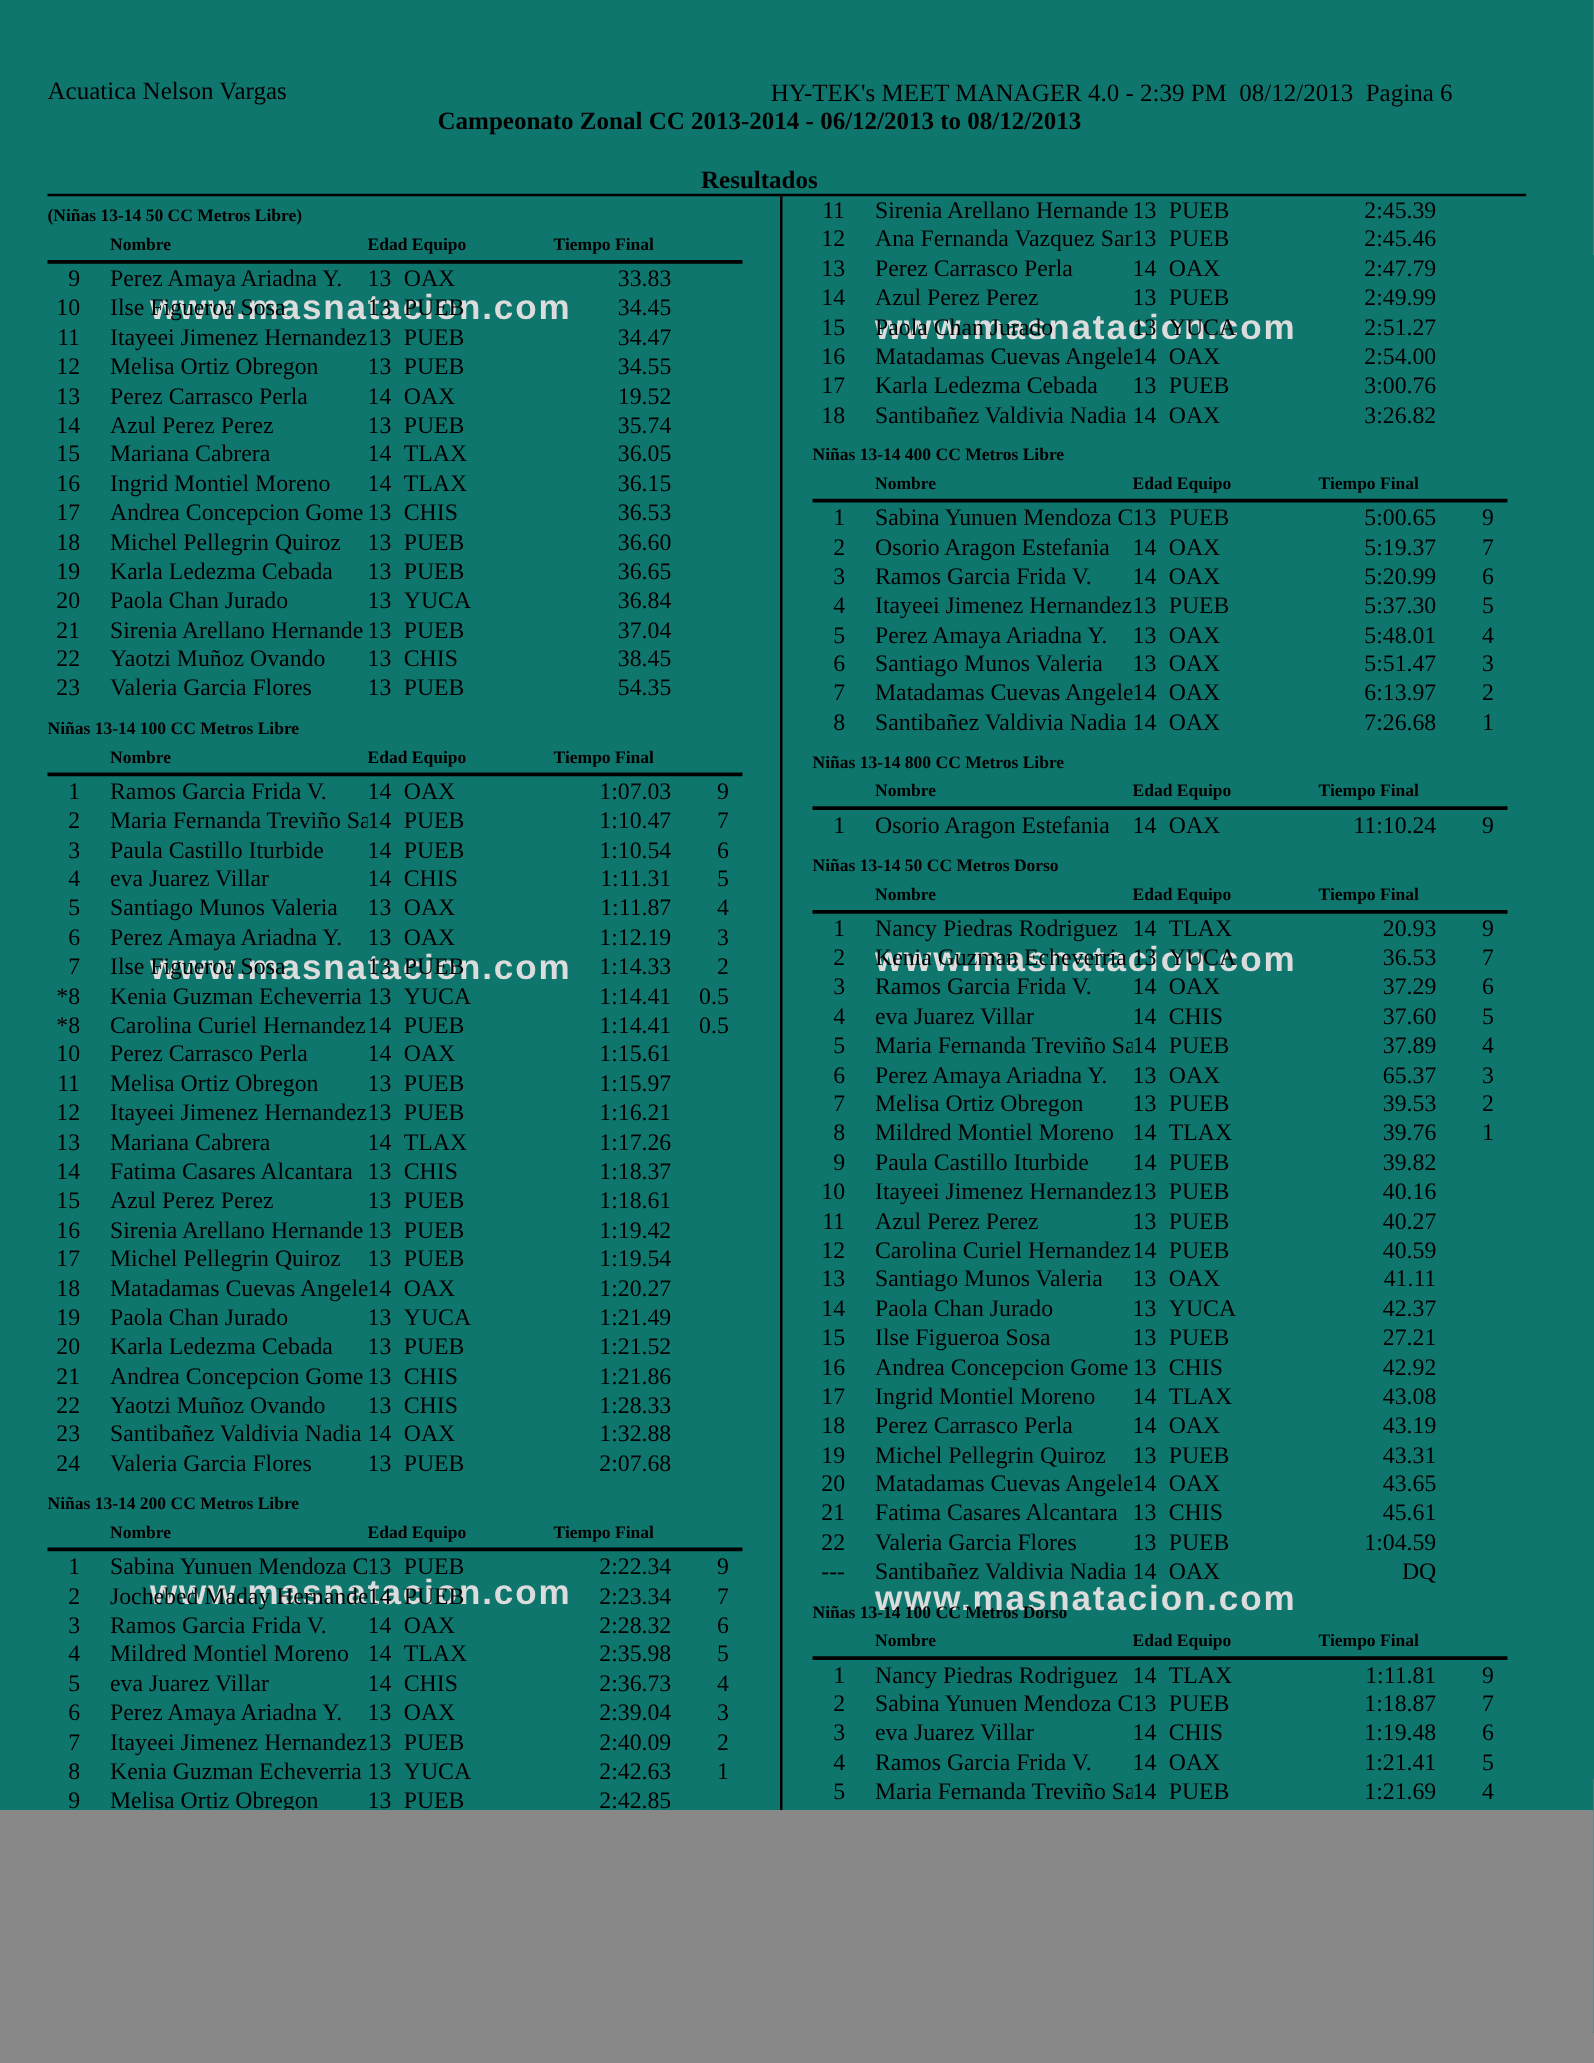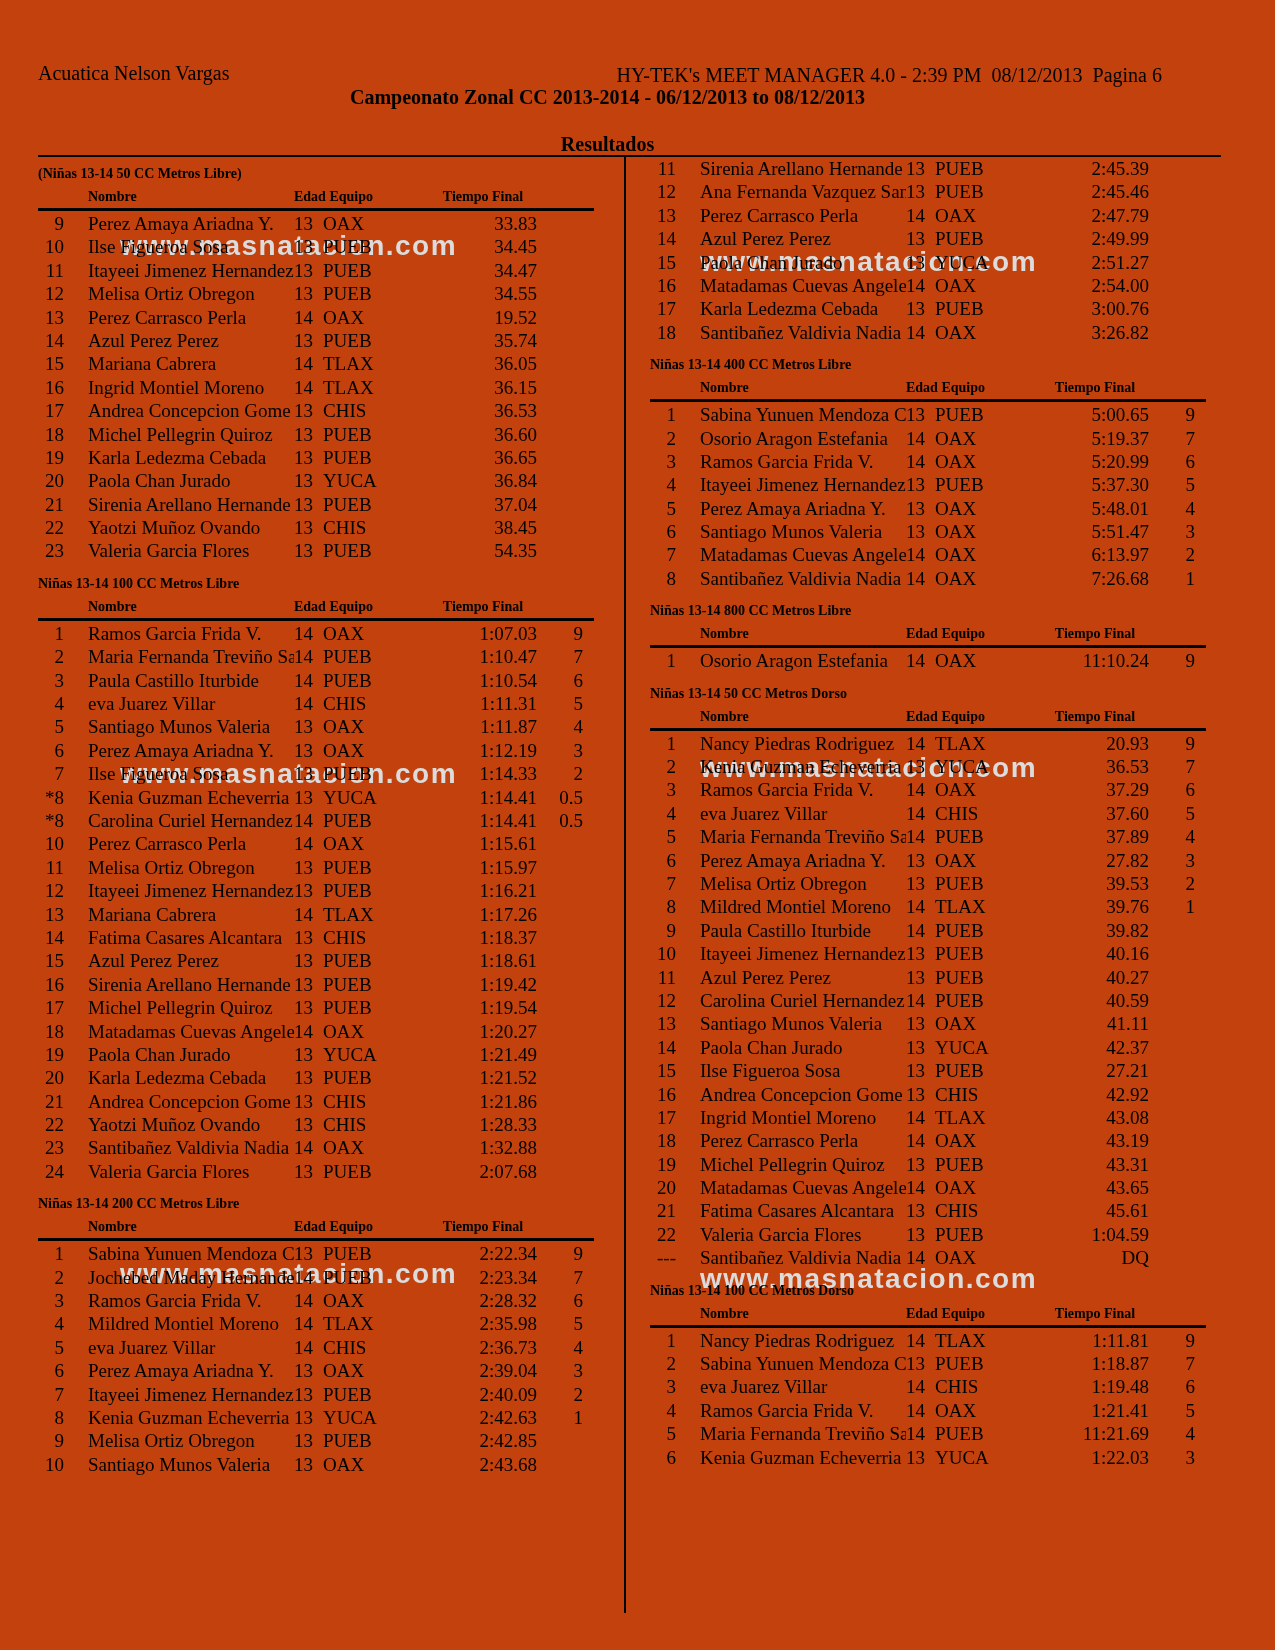--- a/index.html
+++ b/index.html
@@ -1,19 +1,19 @@
 <!DOCTYPE html>
 <html><head>
 <meta charset="utf-8">
 <style>
   html,body { margin:0; padding:0; background:#888; }
   .page {
     position:relative;
-    width:1275px; height:1650px;
-    background:#c2410c;
+    width:1275px; height:1448px;
+    background:#0f766e;
     color:#000;
     font-family:"Liberation Serif","DejaVu Serif",serif;
     overflow:hidden;
     margin:0 auto;
   }
   
   .hdr-club    { position:absolute; left:38px;  top:62px;  font-size:20px; white-space:pre; }
   .hdr-manager { position:absolute; right:113px; top:64px; font-size:20px; white-space:pre; }
   .hdr-center  { position:absolute; left:0; width:1215px; text-align:center; font-weight:bold; font-size:20px; white-space:pre; }
   .hdr-meet { top:86px; }
@@ -709,21 +709,21 @@
           <span class="c c-age">14</span>
           <span class="c c-team">PUEB</span>
           <span class="c c-time">37.89</span>
           <span class="c c-points">4</span>
         </div>
         <div class="row">
           <span class="c c-place">6</span>
           <span class="c c-name">Perez Amaya Ariadna Y.</span>
           <span class="c c-age">13</span>
           <span class="c c-team">OAX</span>
-          <span class="c c-time">27.82</span>
+          <span class="c c-time">65.37</span>
           <span class="c c-points">3</span>
         </div>
         <div class="row">
           <span class="c c-place">7</span>
           <span class="c c-name">Melisa Ortiz Obregon</span>
           <span class="c c-age">13</span>
           <span class="c c-team">PUEB</span>
           <span class="c c-time">39.53</span>
           <span class="c c-points">2</span>
         </div>
@@ -895,21 +895,21 @@
           <span class="c c-age">14</span>
           <span class="c c-team">OAX</span>
           <span class="c c-time">1:21.41</span>
           <span class="c c-points">5</span>
         </div>
         <div class="row">
           <span class="c c-place">5</span>
           <span class="c c-name">Maria Fernanda Treviño Sa</span>
           <span class="c c-age">14</span>
           <span class="c c-team">PUEB</span>
-          <span class="c c-time">11:21.69</span>
+          <span class="c c-time">1:21.69</span>
           <span class="c c-points">4</span>
         </div>
         <div class="row">
           <span class="c c-place">6</span>
           <span class="c c-name">Kenia Guzman Echeverria</span>
           <span class="c c-age">13</span>
           <span class="c c-team">YUCA</span>
           <span class="c c-time">1:22.03</span>
           <span class="c c-points">3</span>
         </div>

